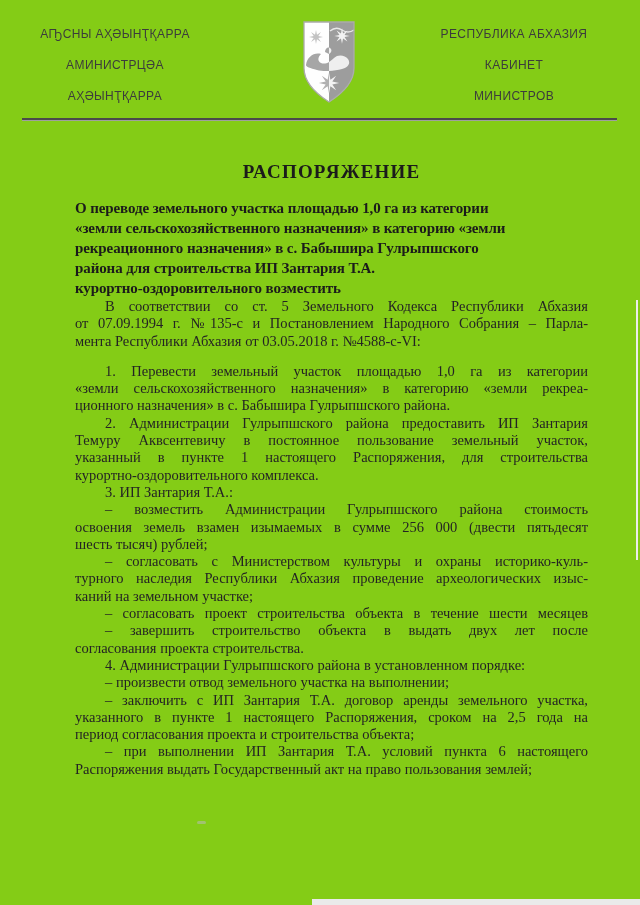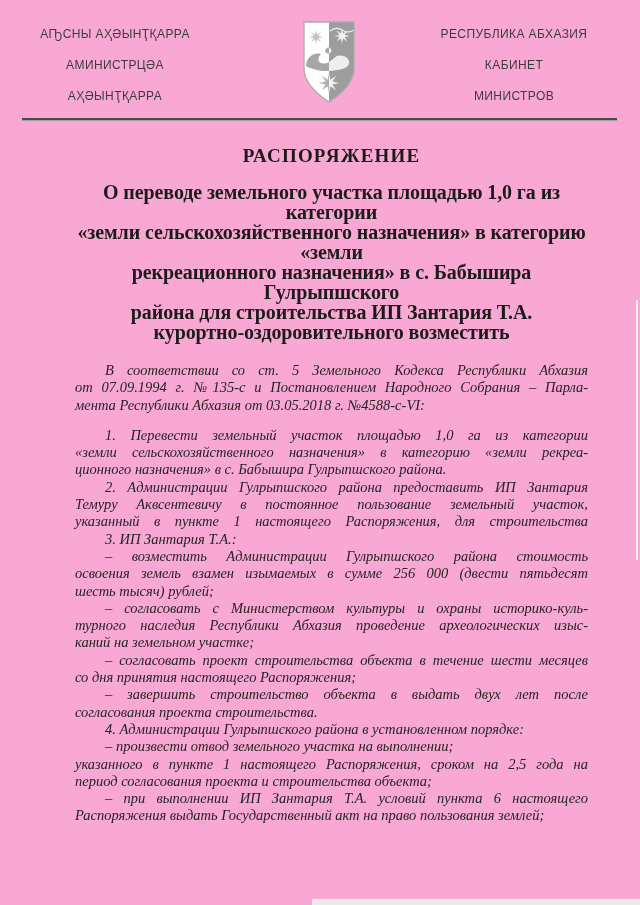--- a/index.html
+++ b/index.html
@@ -1,47 +1,47 @@
 <!DOCTYPE html>
 <html><head>
 <meta charset="utf-8">
 <style>
   html,body{margin:0;padding:0;background:#ffffff;}
   .page{
     position:relative;
     width:640px;height:905px;
-    background:#f9a8d4;
+    background:#84cc16;
     overflow:hidden;
     font-family:"Liberation Serif","DejaVu Serif",serif;
     color:#242424;
   }
   
   .lh-left{position:absolute;left:12px;top:19px;width:206px;text-align:center;}
   .lh-right{position:absolute;left:411px;top:19px;width:206px;text-align:center;}
   .lh-line{
     font-family:"Liberation Sans","DejaVu Sans",sans-serif;
     font-size:12px;line-height:31px;color:#3c3c3c;letter-spacing:0.4px;
   }
   .emblem{position:absolute;left:299px;top:20px;width:60px;height:84px;}
   .rule{
     position:absolute;left:22px;top:118px;width:595px;height:3px;
     background:linear-gradient(to bottom,#4a4a4a 0,#4a4a4a 2px,#9f9f9f 2px,#9f9f9f 3px);
   }
   
-  .content{position:absolute;left:75px;top:144px;width:513px;}
+  .content{position:absolute;left:75px;top:160px;width:513px;}
   .doc-title{
     font-size:19px;font-weight:bold;line-height:24px;
     letter-spacing:1.2px;text-align:center;color:#1b1b1b;
   }
   .subject{margin-top:14px;}
   .subject-line{
-    font-size:20px;font-weight:bold;line-height:20px;
-    text-align:center;color:#1b1b1b;letter-spacing:-0.1px;
+    font-size:15px;font-weight:bold;line-height:20px;
+    color:#1b1b1b;letter-spacing:-0.1px;
   }
-  .body-text{margin-top:20px;font-size:14.5px;line-height:17.3px;color:#242424;font-style:italic;}
+  .body-text{font-size:14.5px;line-height:17.3px;color:#242424;}
   .para{margin:0;}
   .para.gap{margin-top:13px;}
   .bline{text-align:justify;text-align-last:justify;}
   .bline.end{text-align-last:left;}
   .bline.first{padding-left:30px;}
   
   .smudge{
     position:absolute;left:197px;top:821px;width:9px;height:3px;
     background:#b9b9b9;opacity:.55;border-radius:2px;
   }
@@ -124,49 +124,50 @@
         </div>
         <div class="para gap">
           <div class="bline first">1. Перевести земельный участок площадью 1,0 га из категории</div>
           <div class="bline">«земли сельскохозяйственного назначения» в категорию «земли рекреа-</div>
           <div class="bline end">ционного назначения» в с. Бабышира Гулрыпшского района.</div>
         </div>
         <div class="para">
           <div class="bline first">2. Администрации Гулрыпшского района предоставить ИП Зантария</div>
           <div class="bline">Темуру Аквсентевичу в постоянное пользование земельный участок,</div>
           <div class="bline">указанный в пункте 1 настоящего Распоряжения, для строительства</div>
+          <div class="bline end">курортно-оздоровительного комплекса.</div>
         </div>
         <div class="para">
           <div class="bline first end">3. ИП Зантария Т.А.:</div>
         </div>
         <div class="para">
           <div class="bline first">– возместить Администрации Гулрыпшского района стоимость</div>
           <div class="bline">освоения земель взамен изымаемых в сумме 256 000 (двести пятьдесят</div>
           <div class="bline end">шесть тысяч) рублей;</div>
         </div>
         <div class="para">
           <div class="bline first">– согласовать с Министерством культуры и охраны историко-куль-</div>
           <div class="bline">турного наследия Республики Абхазия проведение археологических изыс-</div>
           <div class="bline end">каний на земельном участке;</div>
         </div>
         <div class="para">
           <div class="bline first">– согласовать проект строительства объекта в течение шести месяцев</div>
-          <div class="bline end">со дня принятия настоящего Распоряжения;</div>
         </div>
         <div class="para">
           <div class="bline first">– завершить строительство объекта в выдать двух лет после</div>
           <div class="bline end">согласования проекта строительства.</div>
         </div>
         <div class="para">
           <div class="bline first end">4. Администрации Гулрыпшского района в установленном порядке:</div>
         </div>
         <div class="para">
           <div class="bline first end">– произвести отвод земельного участка на выполнении;</div>
         </div>
         <div class="para">
+          <div class="bline first">– заключить с ИП Зантария Т.А. договор аренды земельного участка,</div>
           <div class="bline">указанного в пункте 1 настоящего Распоряжения, сроком на 2,5 года на</div>
           <div class="bline end">период согласования проекта и строительства объекта;</div>
         </div>
         <div class="para">
           <div class="bline first">– при выполнении ИП Зантария Т.А. условий пункта 6 настоящего</div>
           <div class="bline end">Распоряжения выдать Государственный акт на право пользования землей;</div>
         </div>
       </div>
   </div>
 

